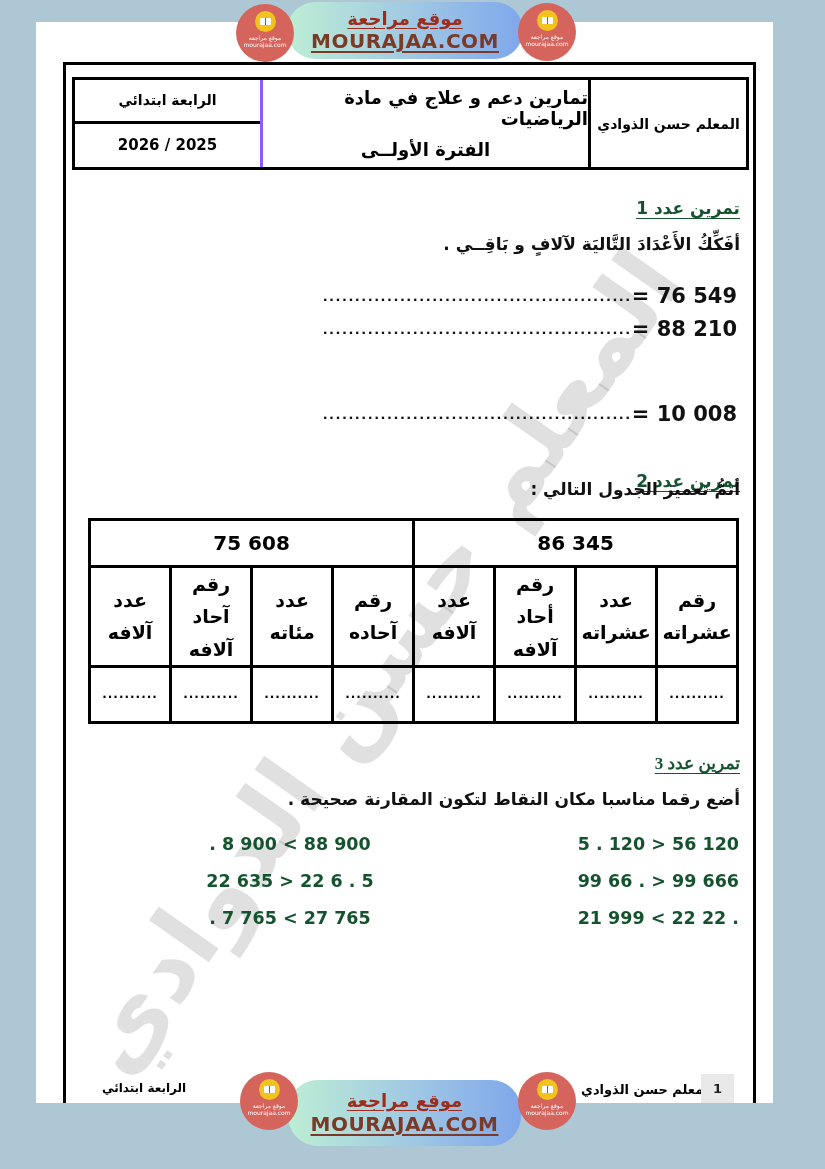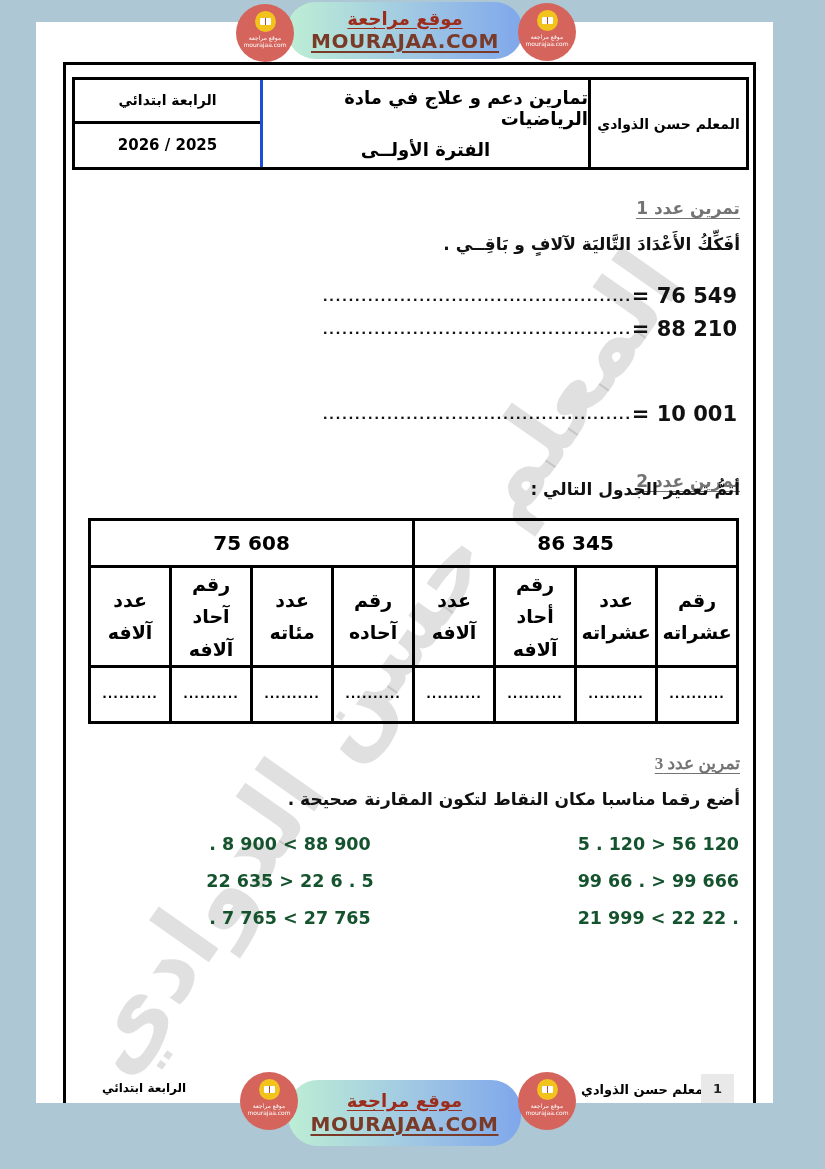--- a/index.html
+++ b/index.html
@@ -27,28 +27,28 @@
     transform:rotate(-55deg);
   }
   
   .hdr{
     position:absolute;left:36px;top:55px;width:677px;height:93px;
     border:3px solid #000;box-sizing:border-box;
     display:flex;direction:rtl;background:#fff;
   }
   .hdr-cell{box-sizing:border-box;display:flex;flex-direction:column;justify-content:center;align-items:center;}
   .hdr-teacher{width:155px;font-size:14px;}
-  .hdr-title{width:331px;border-left:3px solid #1d4ed8;border-right:3px solid #000;font-size:18px;gap:10px;}
+  .hdr-title{width:331px;border-left:3px solid #8b5cf6;border-right:3px solid #000;font-size:18px;gap:10px;}
   .hdr-meta{width:185px;}
   .hdr-meta > div{width:100%;height:50%;display:flex;align-items:center;justify-content:center;box-sizing:border-box;}
   .hdr-grade{border-bottom:3px solid #000;font-size:14px;}
   .hdr-year{font-size:15px;direction:ltr;font-weight:bold;}
   
   .ex-title{
-    position:absolute;right:33px;color:#737373;font-size:17px;font-weight:bold;
+    position:absolute;right:33px;color:#14532d;font-size:17px;font-weight:bold;
     direction:rtl;text-decoration:underline;text-underline-offset:4px;
   }
   .ex-inst{position:absolute;right:33px;font-size:17px;color:#111;}
   .ex1-line{
     position:absolute;right:36px;direction:ltr;white-space:nowrap;color:#111;
   }
   .ex1-line .dots{font-size:13px;letter-spacing:1.5px;font-weight:bold;vertical-align:2px;}
   .ex1-line .val{font-size:21px;font-weight:bold;}
   
   .tbl2{
@@ -135,21 +135,21 @@
   <div class="ex-title" style="top:176px;">تمرين عدد 1</div>
   <div class="ex-inst ar" style="top:212px;">أفَكِّكُ الأَعْدَادَ التَّاليَة لآلافٍ و بَاقِــي .</div>
 
   <div class="ex1-line" style="top:262px;">
     <span class="dots">................................................</span><span class="val">= 76 549</span>
   </div>
   <div class="ex1-line" style="top:295px;text-align:right;">
     <span class="dots">................................................</span><span class="val">= 88 210</span>
   </div>
   <div class="ex1-line" style="top:380px;">
-    <span class="dots">................................................</span><span class="val">= 10 001</span>
+    <span class="dots">................................................</span><span class="val">= 10 008</span>
   </div>
 
   <div class="ex-title" style="top:421px;margin-top:28px;">تمرين عدد 2</div>
   <div class="ex-inst ar" style="top:457px;">أتمُّ تعمير الجدول التالي :</div>
 
   <table class="tbl2">
     <colgroup>
       <col style="width:81px">
         <col style="width:81px">
         <col style="width:81px">

